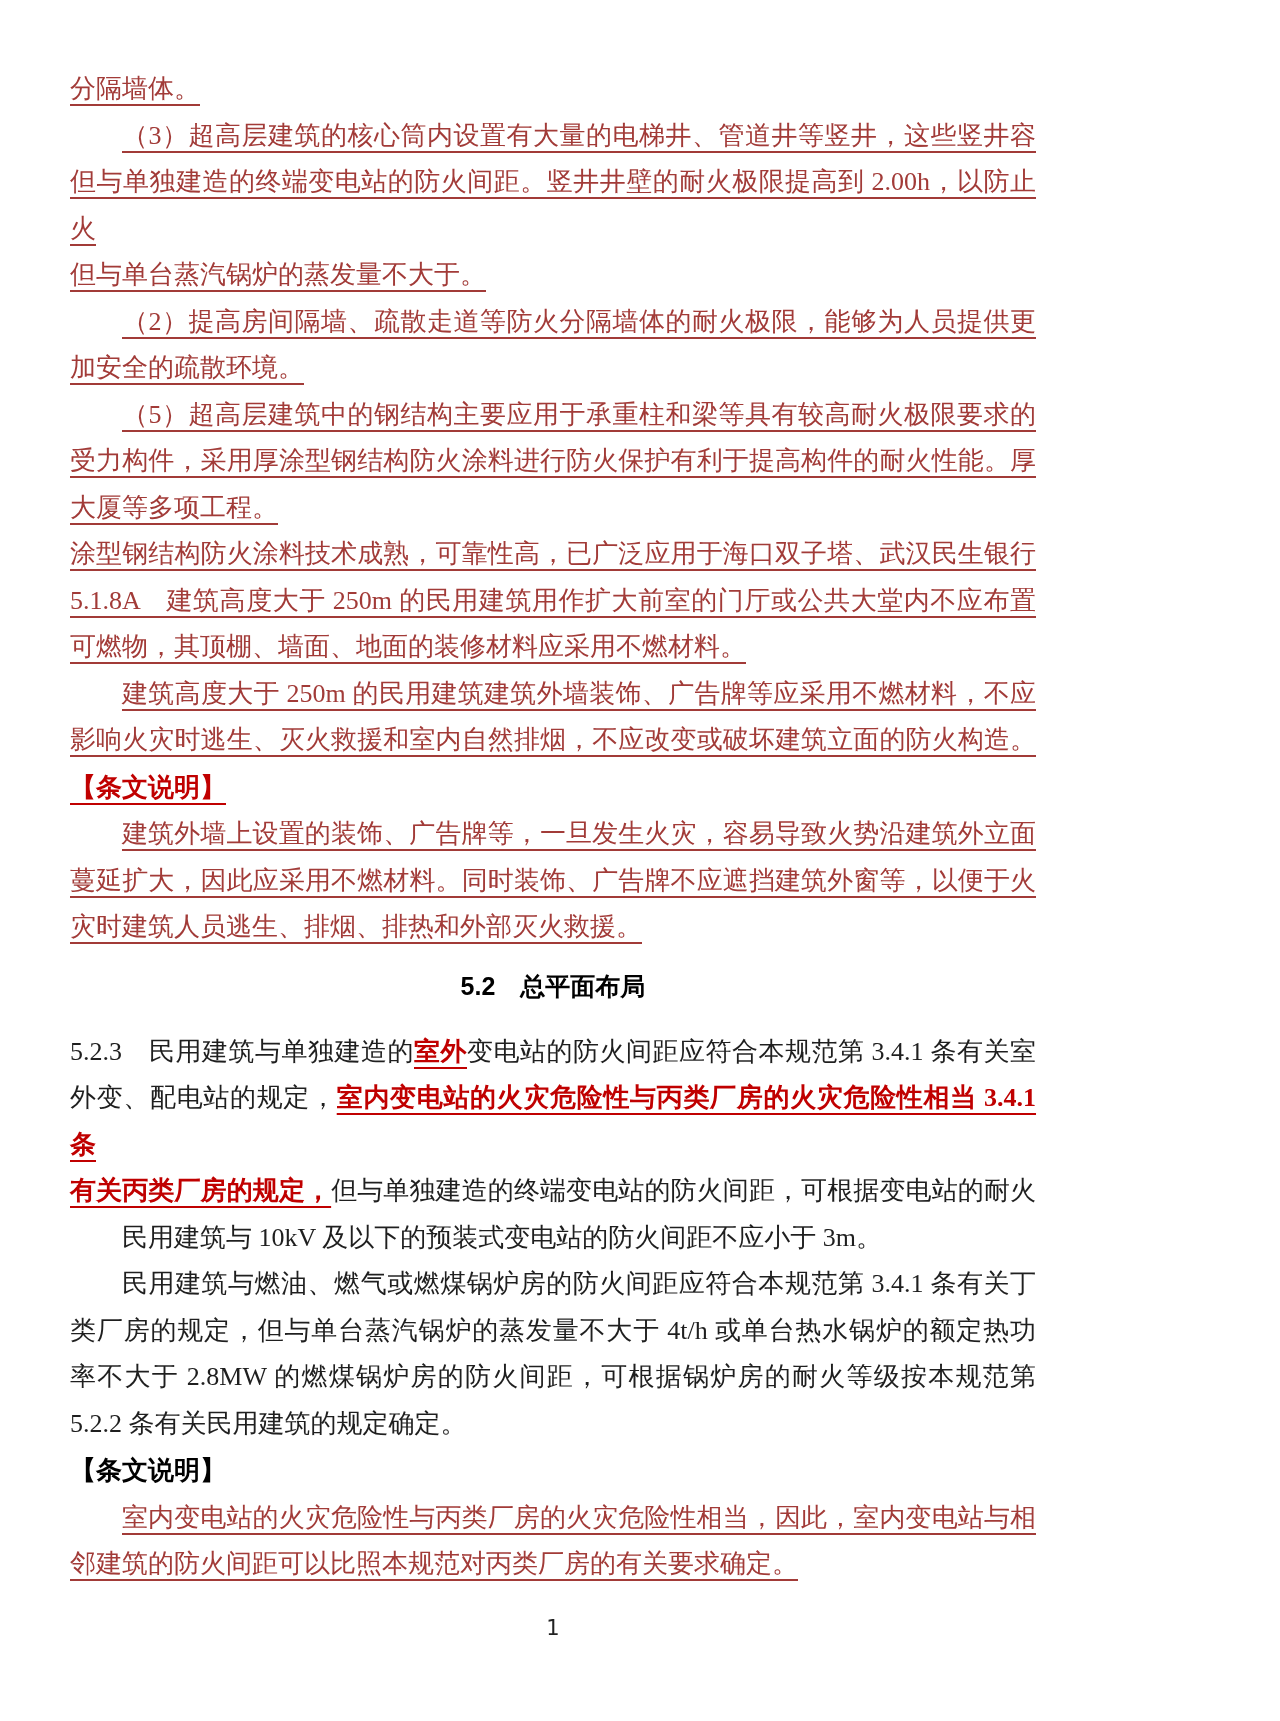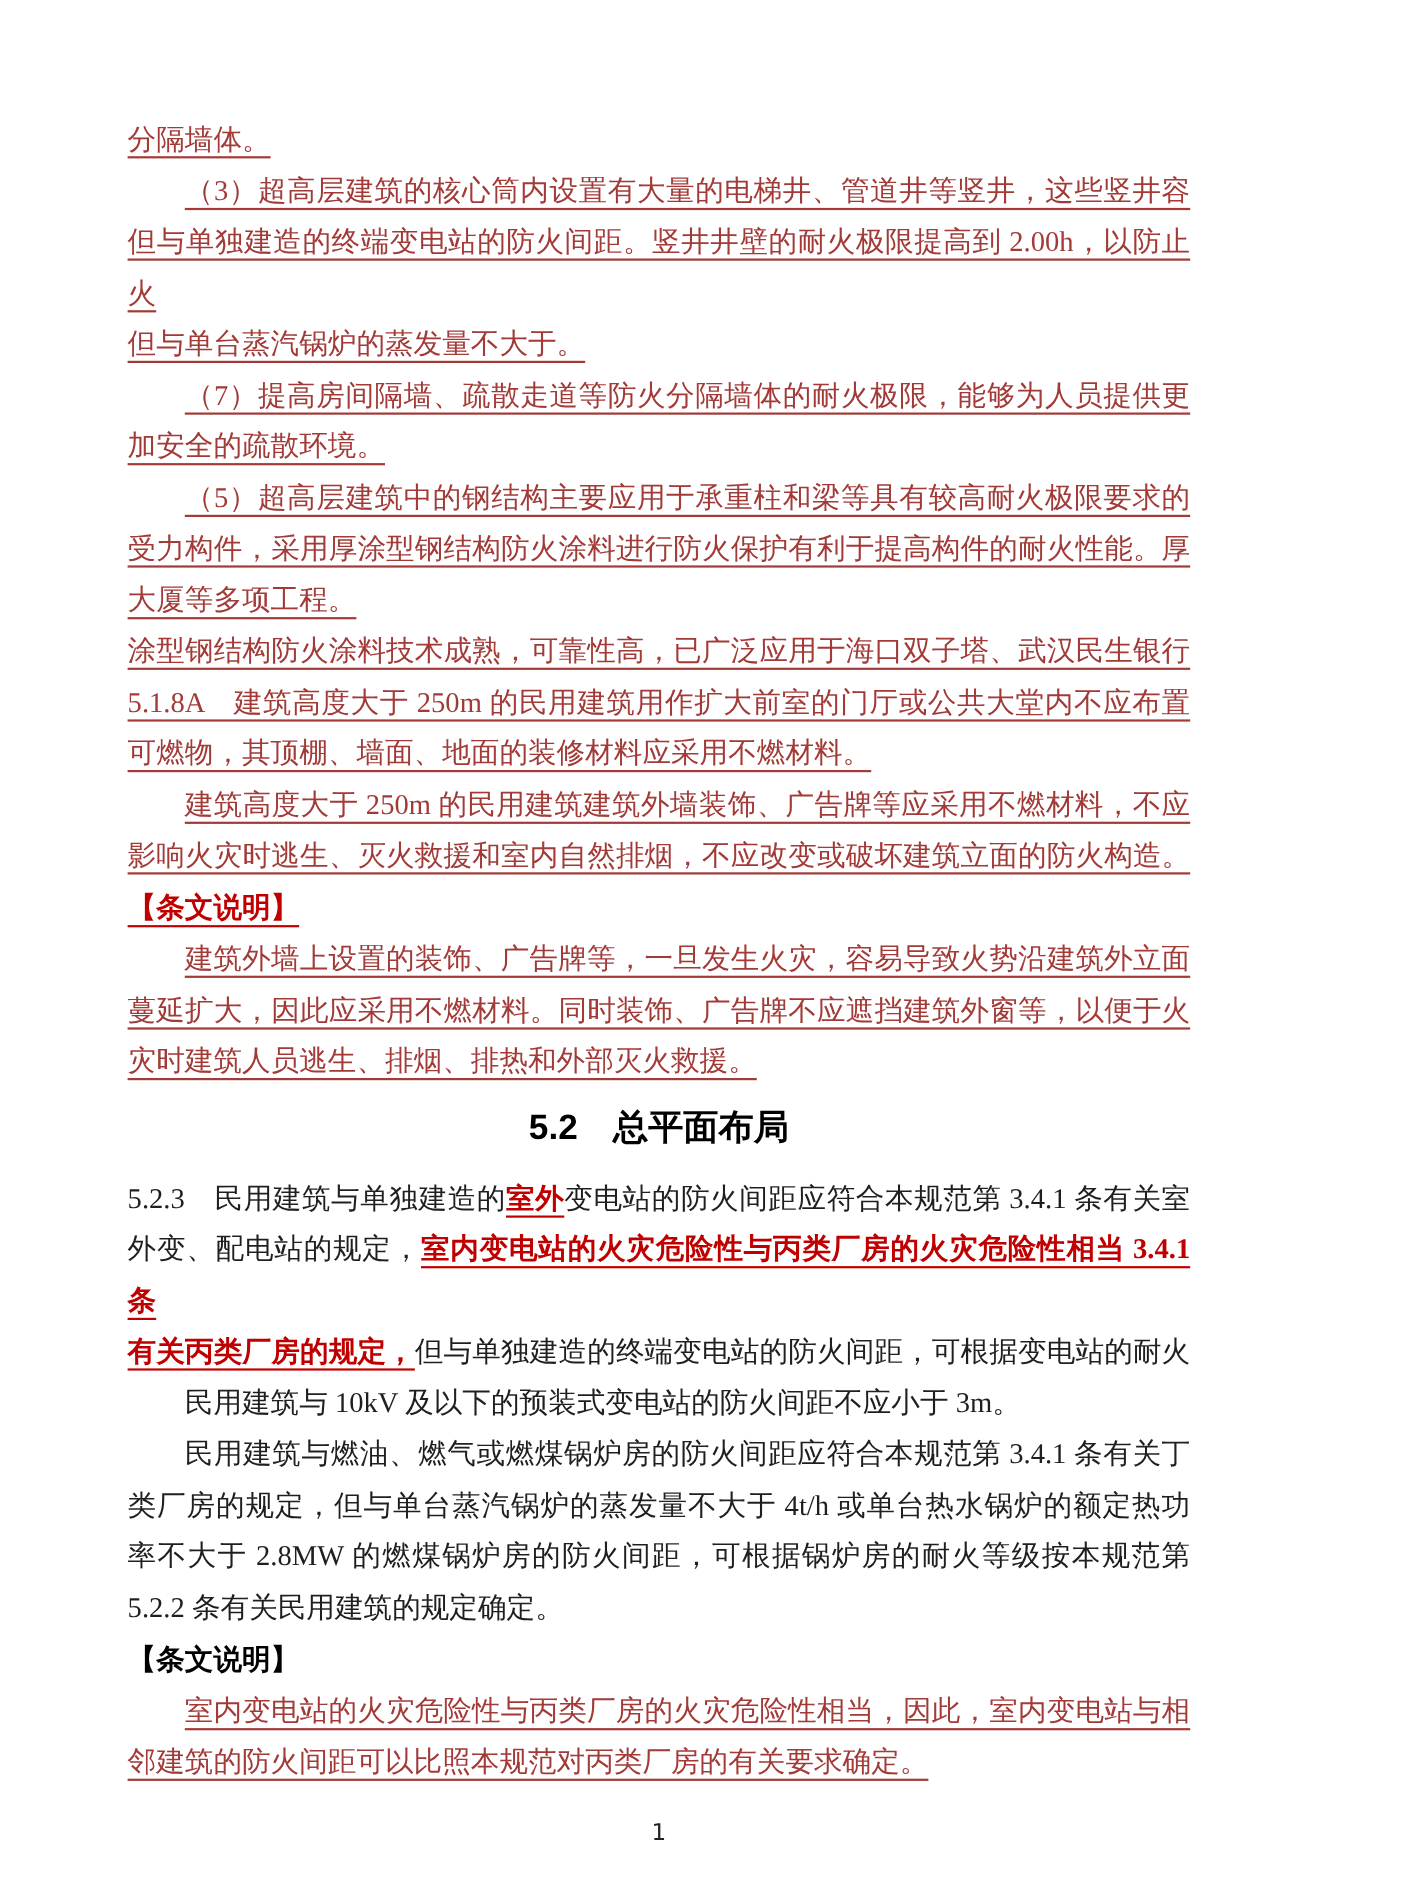--- a/index.html
+++ b/index.html
@@ -11,36 +11,36 @@
   *{box-sizing:border-box;}
   html,body{margin:0;padding:0;}
   body{
     width:1280px;
     min-height:1721px;
     background:var(--paper);
     font-family:"Liberation Serif","DejaVu Serif",serif;
   }
   .doc{
     width:966px;
-    margin-left:116px;
-    padding-top:104px;
+    margin-left:70px;
+    padding-top:66px;
   }
   .line{
     font-size:26px;
     line-height:46.5px;
     color:var(--ink);
     text-align:left;
     white-space:normal;
   }
   .line.in{ text-indent:2em; }
   .line.j{ text-align:justify; text-align-last:justify; }
   .h2{
     font-family:"Liberation Sans","DejaVu Sans",sans-serif;
     font-weight:bold;
-    font-size:32px;
+    font-size:25px;
     line-height:50px;
     color:#000;
     text-align:center;
     margin:10px 0 18px 0;
   }
   .s-red{
     color:var(--body-red);
     text-decoration:underline;
     text-decoration-thickness:1.5px;
     text-underline-offset:7px;
@@ -77,21 +77,21 @@
 </style>
 </head>
 <body>
 
 <div class="doc">
   <div>
       <div class="line"><span class="s-red">分隔墙体。</span></div>
       <div class="line in j"><span class="s-red">（3）超高层建筑的核心筒内设置有大量的电梯井、管道井等竖井，这些竖井容</span></div>
       <div class="line j"><span class="s-red">但与单独建造的终端变电站的防火间距。竖井井壁的耐火极限提高到 2.00h，以防止火</span></div>
       <div class="line"><span class="s-red">但与单台蒸汽锅炉的蒸发量不大于。</span></div>
-      <div class="line in j"><span class="s-red">（7）提高房间隔墙、疏散走道等防火分隔墙体的耐火极限，能够为人员提供更</span></div>
+      <div class="line in j"><span class="s-red">（2）提高房间隔墙、疏散走道等防火分隔墙体的耐火极限，能够为人员提供更</span></div>
       <div class="line"><span class="s-red">加安全的疏散环境。</span></div>
       <div class="line in j"><span class="s-red">（5）超高层建筑中的钢结构主要应用于承重柱和梁等具有较高耐火极限要求的</span></div>
       <div class="line j"><span class="s-red">受力构件，采用厚涂型钢结构防火涂料进行防火保护有利于提高构件的耐火性能。厚</span></div>
       <div class="line"><span class="s-red">大厦等多项工程。</span></div>
       <div class="line j"><span class="s-red">涂型钢结构防火涂料技术成熟，可靠性高，已广泛应用于海口双子塔、武汉民生银行</span></div>
       <div class="line j"><span class="s-red">5.1.8A　建筑高度大于 250m 的民用建筑用作扩大前室的门厅或公共大堂内不应布置</span></div>
       <div class="line"><span class="s-red">可燃物，其顶棚、墙面、地面的装修材料应采用不燃材料。</span></div>
       <div class="line in j"><span class="s-red">建筑高度大于 250m 的民用建筑建筑外墙装饰、广告牌等应采用不燃材料，不应</span></div>
       <div class="line j"><span class="s-red">影响火灾时逃生、灭火救援和室内自然排烟，不应改变或破坏建筑立面的防火构造。</span></div>
       <div class="line"><span class="s-mark-hei">【条文说明】</span></div>

